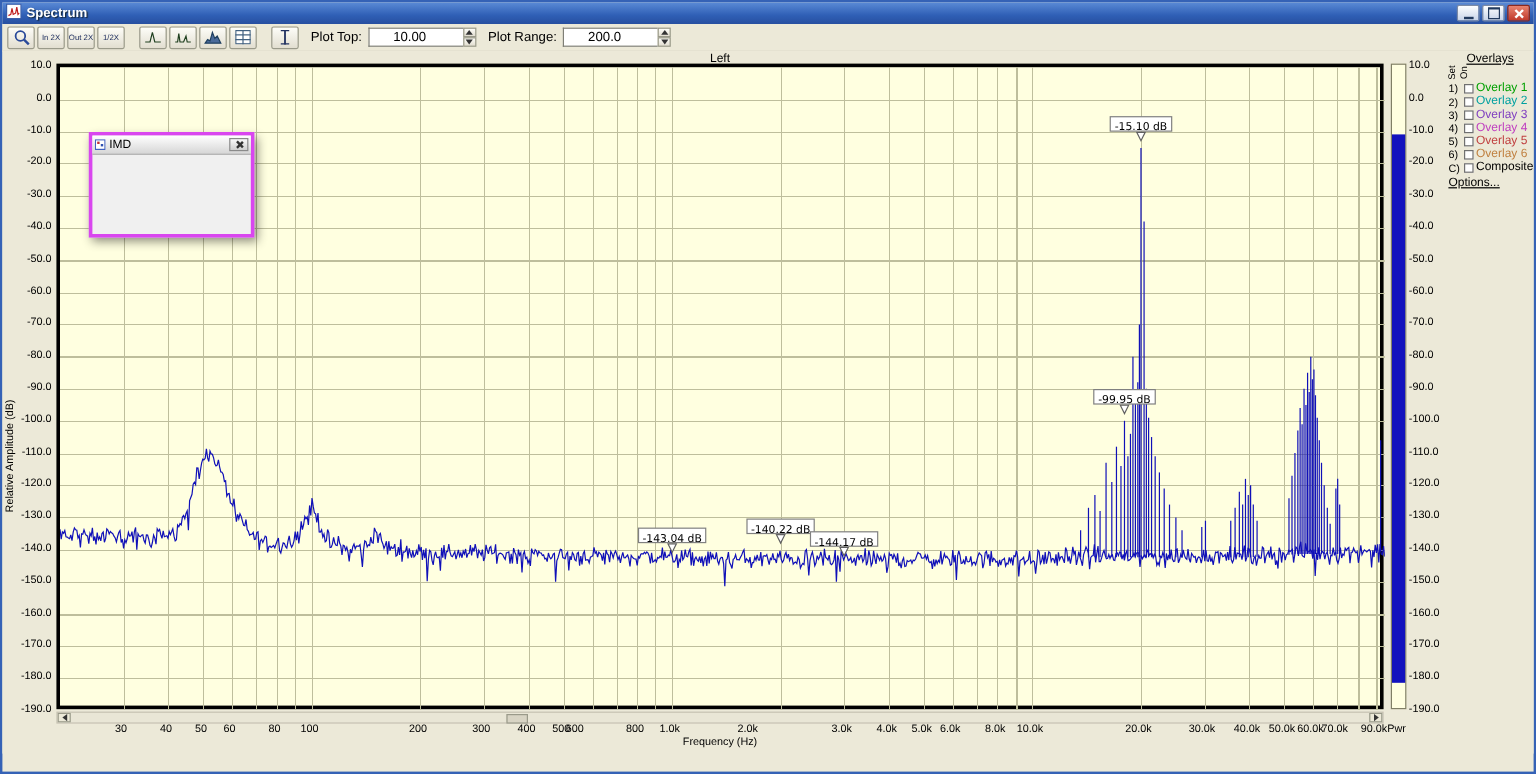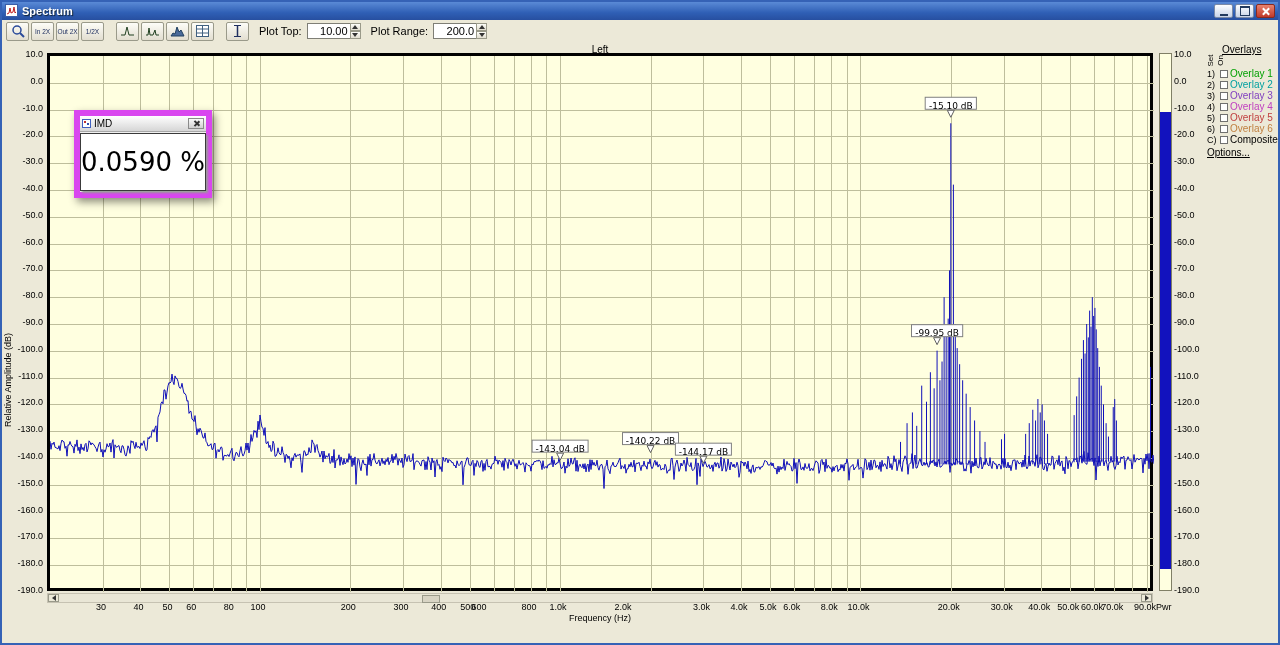--- a/index.html
+++ b/index.html
@@ -27,21 +27,21 @@
   .toolbar{position:absolute;left:0;top:18px;right:0;height:22px;background:#ECE9D8;
     border-bottom:1px solid #cfcabb;display:flex;align-items:center;padding:0 4px;gap:2px;}
   .tbtn{width:23px;height:19px;border:1px solid #9a9a8a;border-radius:2px;
     background:linear-gradient(#fdfdf8,#e2ded0);display:flex;align-items:center;justify-content:center;
     padding:0;font-family:"Liberation Sans",sans-serif;}
   .tbtn .tinytext{font-size:6.5px;line-height:7px;text-align:center;color:#203060;white-space:pre-line;}
   .tb-sep{width:8px;height:1px;}
   .tb-label{margin:0 3px 0 8px;}
   .spin{display:flex;align-items:center;}
   .spin input{width:38px;height:14px;border:1px solid #7f7f76;border-right:none;background:#fff;
-    font-size:11px;font-family:"Liberation Sans",sans-serif;padding:0 2px;text-align:right;}
+    font-size:11px;font-family:"Liberation Sans",sans-serif;padding:0 20px;}
   .spin-btns{display:flex;flex-direction:column;}
   .sbtn{width:11px;height:8px;border:1px solid #9a9a8a;background:linear-gradient(#fdfdf8,#e2ded0);
     display:flex;align-items:center;justify-content:center;padding:0;}
   .tri-up{width:0;height:0;border:3px solid transparent;border-bottom:4px solid #333;margin-top:-3px;}
   .tri-dn{width:0;height:0;border:3px solid transparent;border-top:4px solid #333;margin-bottom:-3px;}
 
   
   .client{position:absolute;left:0;top:40px;right:0;bottom:15px;background:#ECE9D8;overflow:hidden;}
   .plot-title{position:absolute;left:46px;top:2px;width:1104px;text-align:center;font-size:10px;}
   .ylabel-rot{position:absolute;left:1px;top:385px;transform:rotate(-90deg);transform-origin:left top;
@@ -66,21 +66,21 @@
     background:#E9E6D6;border:1px solid #c6c2b2;display:flex;justify-content:space-between;}
   .sb-btn{width:11px;height:8px;border:1px solid #9a9a8a;background:#ECE9D8;display:flex;
     align-items:center;justify-content:center;padding:0;}
   .tri-left{width:0;height:0;border:3px solid transparent;border-right:4px solid #333;margin-left:-3px;}
   .tri-right{width:0;height:0;border:3px solid transparent;border-left:4px solid #333;margin-right:-3px;}
   .sb-thumb{position:absolute;left:374px;top:1px;width:16px;height:6px;background:#d8d4c4;
     border:1px solid #9a9a8a;}
 
   
   .imd-dialog{position:absolute;left:72px;top:68px;width:138px;height:88px;box-sizing:border-box;
-    background:#F0F0F0;border:6px solid #d946ef;box-shadow:3px 4px 8px rgba(0,0,0,0.45);}
+    background:#F0F0F0;border:3px solid #d946ef;box-shadow:3px 4px 8px rgba(0,0,0,0.45);}
   .imd-title{height:15px;background:linear-gradient(#ffffff,#d6d6d6);border-bottom:1px solid #a8a8a8;
     display:flex;align-items:center;padding:0 2px;gap:3px;}
   .imd-title-text{font-size:10px;}
   .imd-close{margin-left:auto;width:16px;height:11px;border:1px solid #8a8a8a;background:linear-gradient(#fafafa,#d0d0d0);
     display:flex;align-items:center;justify-content:center;padding:0;position:relative;}
   .glyph-x-dark{position:relative;width:7px;height:7px;}
   .glyph-x-dark::before,.glyph-x-dark::after{content:"";position:absolute;left:3px;top:0;width:1.5px;height:7px;background:#333;}
   .glyph-x-dark::before{transform:rotate(45deg);}
   .glyph-x-dark::after{transform:rotate(-45deg);}
   .imd-body{position:absolute;left:0;right:0;top:15px;bottom:0;display:flex;align-items:center;justify-content:center;}
@@ -465,23 +465,20 @@
         <svg width="9" height="9">
             <rect x="0.5" y="0.5" width="8" height="8" fill="#fff" stroke="#4060c0"></rect>
             <rect x="2" y="2" width="2" height="2" fill="#c03030"></rect>
             <rect x="5" y="4" width="2" height="2" fill="#3050b0"></rect>
           </svg>
         <span class="imd-title-text">IMD</span>
         <button class="imd-close">
             <span class="glyph-x-dark"></span>
           </button>
       </div>
-      <div class="imd-body">
-        <div class="imd-value-box">0.0590 %</div>
-      </div>
     </div>
 
     <div class="overlays">
       <div class="ov-header">Overlays</div>
       <span class="ov-rot set">Set</span>
       <span class="ov-rot on">On</span>
       <div id="ov-rows">
           <div class="ov-row">
             <span class="ov-num">1)</span>
             <span class="ov-check"></span>

